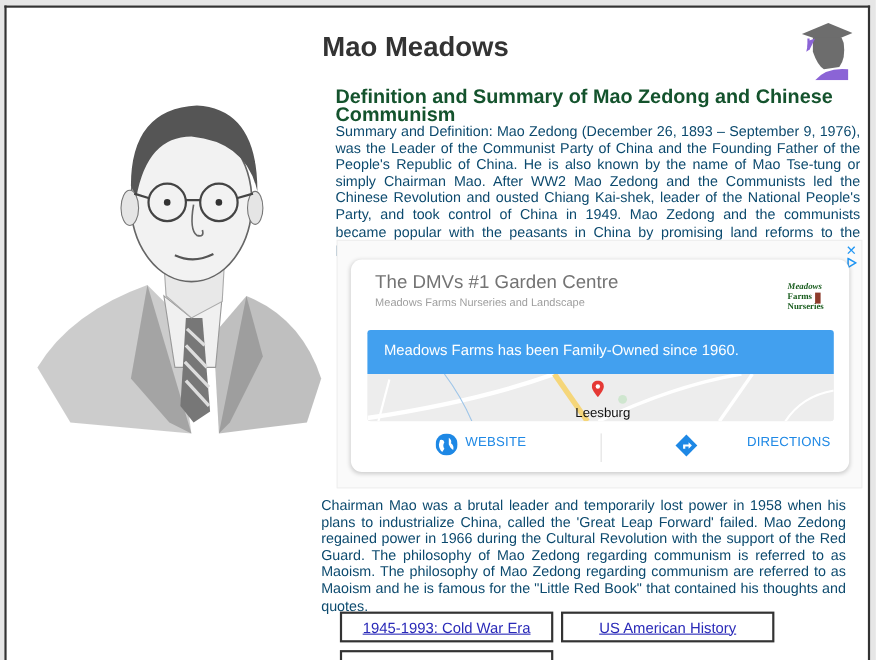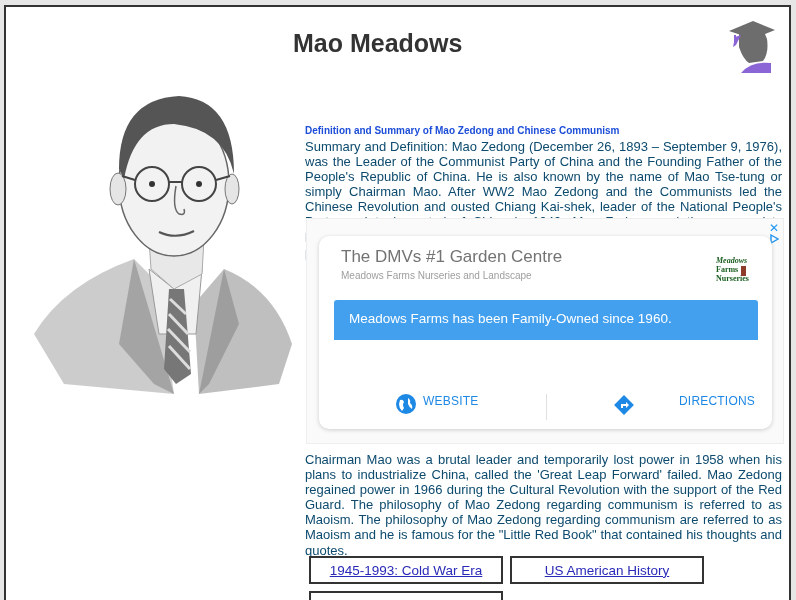--- a/index.html
+++ b/index.html
@@ -16,21 +16,21 @@
   }
 
   .page-title {
     position: absolute; left: 293px; top: 29px;
     font-size: 25px; font-weight: bold; color: #333;
   }
 
   .grad-logo { position: absolute; left: 727px; top: 17px; width: 48px; height: 56px; }
 
   .content { position: absolute; left: 305px; top: 80px; width: 477px; }
-  .section-heading { font-size: 10px; font-weight: bold; color: #1d4ed8; line-height: 16px; margin-top: 43px; }
+  .section-heading { font-size: 18px; font-weight: bold; color: #14532d; line-height: 16px; }
   .para { font-size: 13px; line-height: 15.1px; text-align: justify; color: #0c4a6e; }
 
   .ad-outer {
     position: absolute; left: 306px; top: 218px; width: 478px; height: 226px;
     background: #fafafa; border: 1px solid #eee;
   }
   .ad-close { position: absolute; right: 4px; top: 3px; color: #2196f3; font-size: 12px; line-height: 12px; }
   .ad-choices { position: absolute; right: 4px; top: 15px; width: 9px; height: 10px; }
 
   .ad-card {
@@ -53,21 +53,21 @@
   .ad-map svg { position: absolute; left: 0; top: 0; }
   .map-label { position: absolute; left: 189px; top: 28px; font-size: 12px; color: #111; }
 
   .ad-actions { position: absolute; left: 15px; top: 158px; width: 424px; height: 26px; }
   .ad-action { position: absolute; top: 0; height: 26px; display: flex; align-items: flex-start; gap: 7px;
                color: #1e88e5; font-size: 12px; letter-spacing: 0.2px; cursor: pointer; }
   .ad-action.website { left: 62px; }
   .ad-action.directions { left: 279px; gap: 44px; }
   .ad-divider { position: absolute; left: 212px; top: 0; width: 1px; height: 26px; background: #e0e0e0; }
 
-  .content2 { position: absolute; left: 305px; top: 452px; width: 477px; }
+  .content2 { position: absolute; left: 292px; top: 452px; width: 477px; }
 
   .link-box {
     position: absolute; height: 28px; border: 2px solid #333; background: #fff;
     display: flex; align-items: center; justify-content: center;
   }
   .link-box a { color: #1a0dab; font-size: 13.5px; text-decoration: underline; color: #2a2ab8; }
   .lb1 { left: 309px; top: 556px; width: 194px; }
   .lb2 { left: 510px; top: 556px; width: 194px; }
   .lb3 { left: 309px; top: 591px; width: 194px; height: 20px; }
 </style>
@@ -140,20 +140,38 @@
       <svg width="40" height="30" viewBox="0 0 40 30">
         <text x="2" y="9" font-size="8" font-style="italic" font-weight="bold" fill="#1b5e20" font-family="Liberation Serif, serif">Meadows</text>
         <text x="2" y="18" font-size="8" font-weight="bold" fill="#1b5e20" font-family="Liberation Serif, serif">Farms</text>
         <text x="2" y="27" font-size="8" font-weight="bold" fill="#1b5e20" font-family="Liberation Serif, serif">Nurseries</text>
         <rect x="27" y="12" width="5" height="10" fill="#8d3b2b"></rect>
       </svg>
     </div>
 
     <div class="ad-banner">Meadows Farms has been Family-Owned since 1960.</div>
 
+    <div class="ad-map">
+      <svg width="424" height="43" viewBox="0 0 424 43">
+        <rect width="424" height="43" fill="#ededed"></rect>
+        <path d="M0 40 Q100 25 170 0" stroke="#fff" stroke-width="4" fill="none"></path>
+        <path d="M170 0 L200 43" stroke="#f5d67a" stroke-width="5" fill="none"></path>
+        <path d="M210 43 Q280 10 340 0" stroke="#fff" stroke-width="3" fill="none"></path>
+        <path d="M320 43 L350 0" stroke="#fff" stroke-width="3" fill="none"></path>
+        <path d="M70 0 Q85 20 95 43" stroke="#9ec5e8" stroke-width="1" fill="none"></path>
+        <path d="M10 43 L20 5" stroke="#fff" stroke-width="2" fill="none"></path>
+        <path d="M380 43 Q395 20 424 15" stroke="#fff" stroke-width="2" fill="none"></path>
+        <circle cx="232" cy="23" r="4" fill="#cfe6cf"></circle>
+      </svg>
+      <svg style="left:204px;top:6px" width="11" height="15" viewBox="0 0 11 15">
+        <path d="M5.5 0 C2.5 0 0 2.4 0 5.4 C0 9 5.5 15 5.5 15 C5.5 15 11 9 11 5.4 C11 2.4 8.5 0 5.5 0 Z" fill="#e53935"></path>
+        <circle cx="5.5" cy="5.3" r="2" fill="#fff"></circle>
+      </svg>
+      <span class="map-label">Leesburg</span>
+    </div>
 
     <div class="ad-actions">
       <div class="ad-action website">
         <svg width="20" height="20" viewBox="0 0 20 20">
           <circle cx="10" cy="10" r="10" fill="#1e88e5"></circle>
           <path d="M4 6 Q7 5 8 8 Q6 11 8 14 L6 17 Q3 14 3 10 Z M12 4 Q15 6 14 9 Q17 11 16 15 Q13 13 12 10 Z" fill="#fff"></path>
         </svg>
         <span>WEBSITE</span>
       </div>
       <div class="ad-divider"></div>

